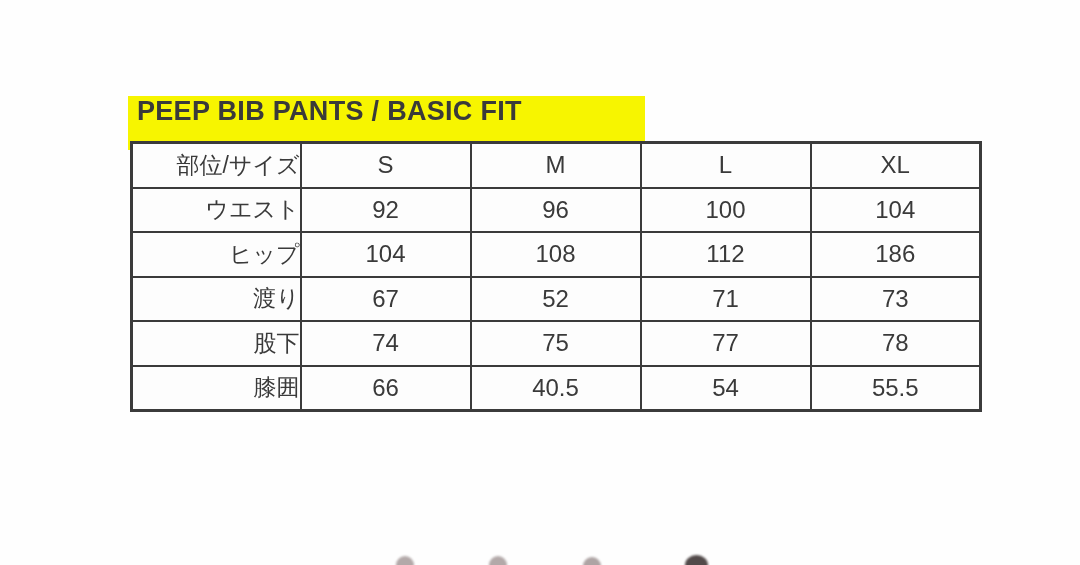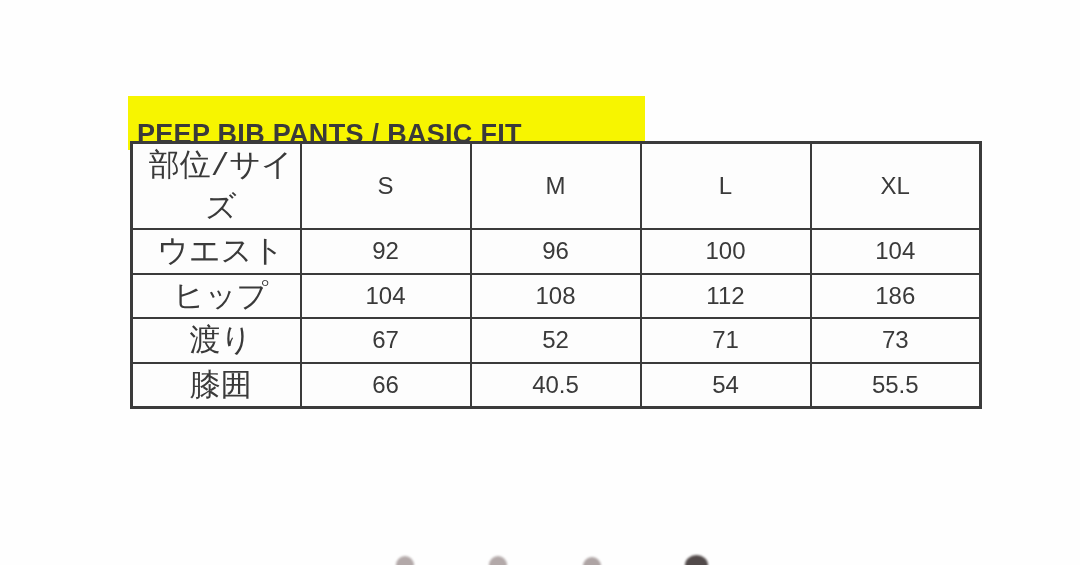--- a/index.html
+++ b/index.html
@@ -11,21 +11,21 @@
     overflow: hidden;
     font-family: "Liberation Sans", sans-serif;
   }
   .title-bar {
     position: absolute;
     left: 128px;
     top: 96px;
     width: 517px;
     height: 54px;
     display: flex;
-    align-items: flex-end;
+    align-items: flex-start;
     box-sizing: border-box;
     padding-left: 9px;
   }
   .title-text {
     font-size: 27px;
     font-weight: 600;
     color: #3a3a3a;
     letter-spacing: 0.3px;
     white-space: nowrap;
   }
@@ -46,24 +46,23 @@
     height: 42.5px;
     padding: 0;
     font-size: 24px;
     font-weight: 400;
     color: #3a3a3a;
     text-align: center;
     vertical-align: middle;
     background: #fdfdfd;
   }
   table.size-table .label-cell {
-    text-align: center;
+    text-align: right;
     padding-left: 9px;
-    font-size: 31px;
-    font-family: Liberation Mono, monospace;
+    font-size: 23px;
   }
   .dot {
     position: absolute;
     border-radius: 50%;
     filter: blur(1.2px);
   }
   .dot-1 { left: 396px; top: 556px; width: 18px; height: 18px; }
   .dot-2 { left: 489px; top: 556px; width: 18px; height: 18px; }
   .dot-3 { left: 583px; top: 557px; width: 18px; height: 18px; }
   .dot-4 { left: 685px; top: 555px; width: 23px; height: 20px; }
@@ -108,20 +107,27 @@
         <td>186</td>
       </tr>
       <tr>
         <td class="label-cell">渡り</td>
         <td>67</td>
         <td>52</td>
         <td>71</td>
         <td>73</td>
       </tr>
       <tr>
+        <td class="label-cell">股下</td>
+        <td>74</td>
+        <td>75</td>
+        <td>77</td>
+        <td>78</td>
+      </tr>
+      <tr>
         <td class="label-cell">膝囲</td>
         <td>66</td>
         <td>40.5</td>
         <td>54</td>
         <td>55.5</td>
       </tr>
     </tbody>
   </table>
 
   <div class="dot dot-1" style="background: rgb(179, 169, 169);"></div>

